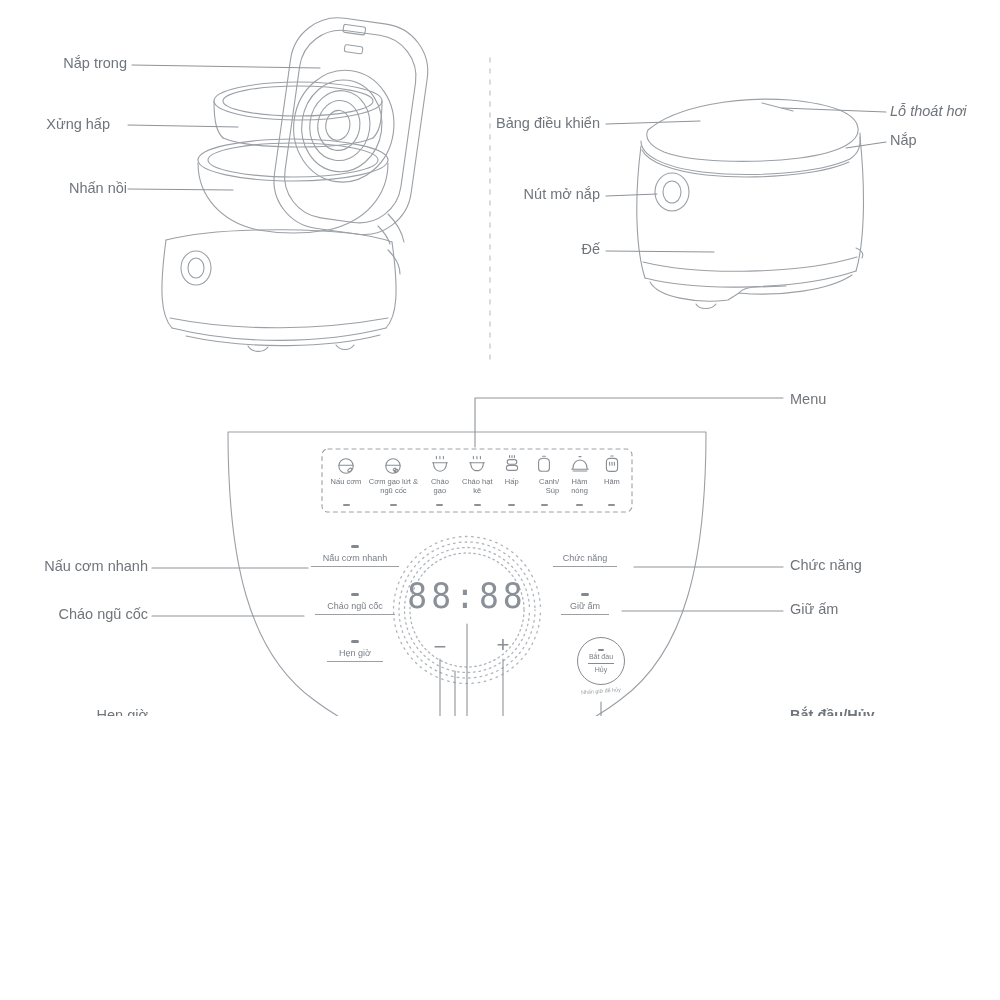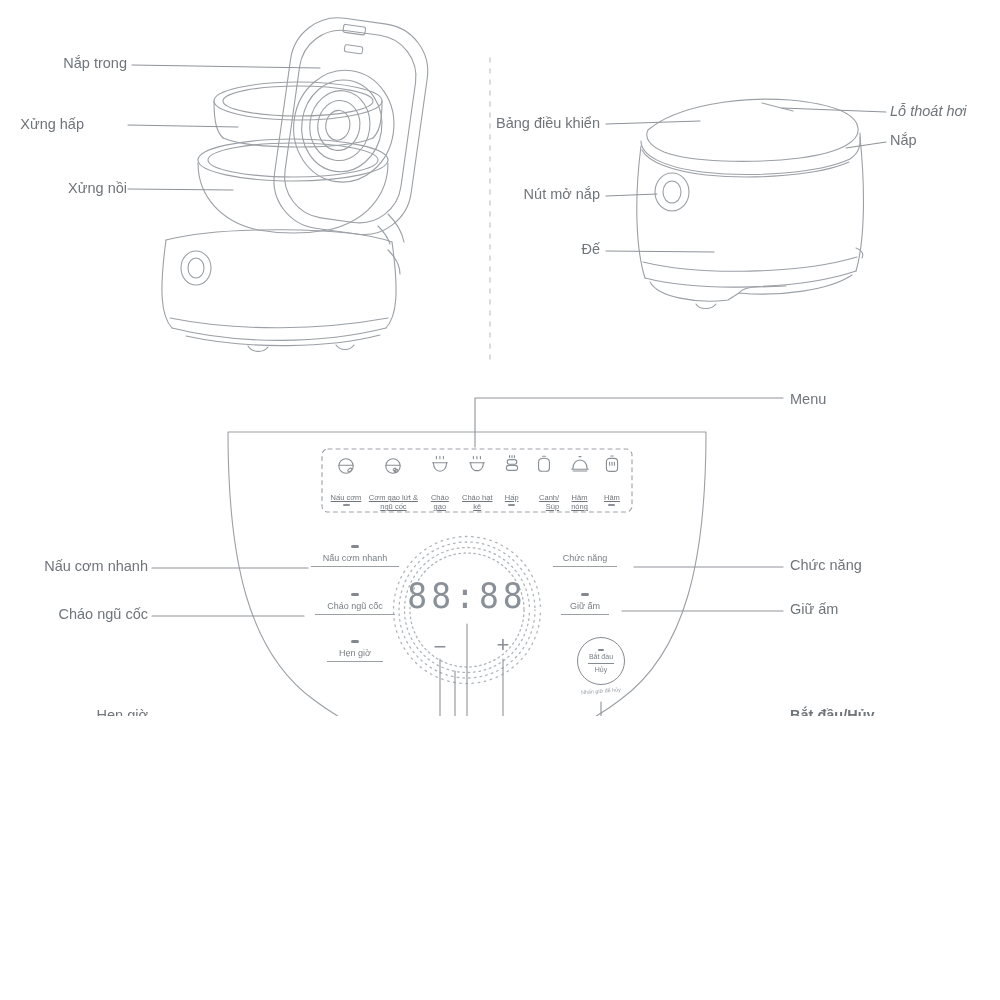--- a/index.html
+++ b/index.html
@@ -9,21 +9,21 @@
   .callout{position:absolute;font-size:14.5px;color:#6f757b;white-space:nowrap;line-height:1.1;}
   .callout.r{text-align:right;}
   .inner-block{position:absolute;width:110px;display:flex;flex-direction:column;align-items:center;}
   .dash{width:8px;height:3px;border-radius:1.5px;background:#83888e;margin-bottom:5px;}
   .inner-label{font-size:9px;color:#787e84;white-space:nowrap;margin-bottom:3px;}
   .uline{height:1px;background:#9aa0a6;}
   .menu-box{position:absolute;left:322px;top:449px;width:310px;height:63px;
             display:flex;justify-content:space-between;align-items:stretch;
             padding:5px 8px 6px 8px;box-sizing:border-box;}
   .menu-item{display:flex;flex-direction:column;align-items:center;justify-content:flex-start;}
-  .menu-item .mi-label{font-size:7.5px;line-height:1.2;color:#6f757b;text-align:center;margin-top:17px;text-decoration:underline;}
+  .menu-item .mi-label{font-size:7.5px;line-height:1.2;color:#6f757b;text-align:center;margin-top:1px;}
   .mi-dash{width:7px;height:2.5px;border-radius:1px;background:#8d9298;margin-top:auto;}
   .display-value{position:absolute;left:397px;top:578px;width:140px;text-align:center;
                  font-family:"DejaVu Sans Mono",monospace;font-size:33px;line-height:36px;
                  color:#8a9097;letter-spacing:4px;transform:scaleY(1.05);}
   .stepper{position:absolute;width:30px;text-align:center;font-size:22px;color:#8a9097;line-height:22px;}
   .start-btn{position:absolute;left:577px;top:637px;width:48px;height:48px;border:1.5px solid #858b91;
              border-radius:50%;box-sizing:border-box;display:flex;flex-direction:column;
              align-items:center;justify-content:center;color:#7a8086;}
   .start-btn .sb-dash{width:6px;height:2.5px;background:#83888e;border-radius:1px;margin-bottom:2px;}
   .start-btn .sb-line{width:26px;height:1px;background:#858b91;margin:2px 0;}
@@ -136,22 +136,22 @@
       <polyline points="440,659 440,776 152,776"></polyline>
       <line x1="467" y1="624" x2="467" y2="806"></line>
       <polyline points="503,659 503,776 783,776"></polyline>
       <line x1="634" y1="567" x2="783" y2="567"></line>
       <line x1="622" y1="611" x2="783" y2="611"></line>
       <polyline points="601,702 601,717 783,717"></polyline>
     </g>
   </svg>
 
   <div class="callout r" style="right:873px;top:56px;">Nắp trong</div>
-  <div class="callout r" style="right:916px;top:117px;">Xửng hấp</div>
-  <div class="callout r" style="right:873px;top:181px;">Xửng nồi</div>
+  <div class="callout r" style="right:890px;top:117px;">Xửng hấp</div>
+  <div class="callout r" style="right:873px;top:181px;">Nhấn nồi</div>
 
   <div class="callout r" style="right:400px;top:116px;">Bảng điều khiển</div>
   <div class="callout r" style="right:400px;top:187px;">Nút mở nắp</div>
   <div class="callout r" style="right:400px;top:242px;">Đế</div>
   <div class="callout" style="left:890px;top:104px;font-style:italic;">Lỗ thoát hơi</div>
   <div class="callout" style="left:890px;top:133px;">Nắp</div>
 
   <div class="callout" style="left:790px;top:392px;text-align:right;">Menu</div>
 
   <div class="menu-box">

